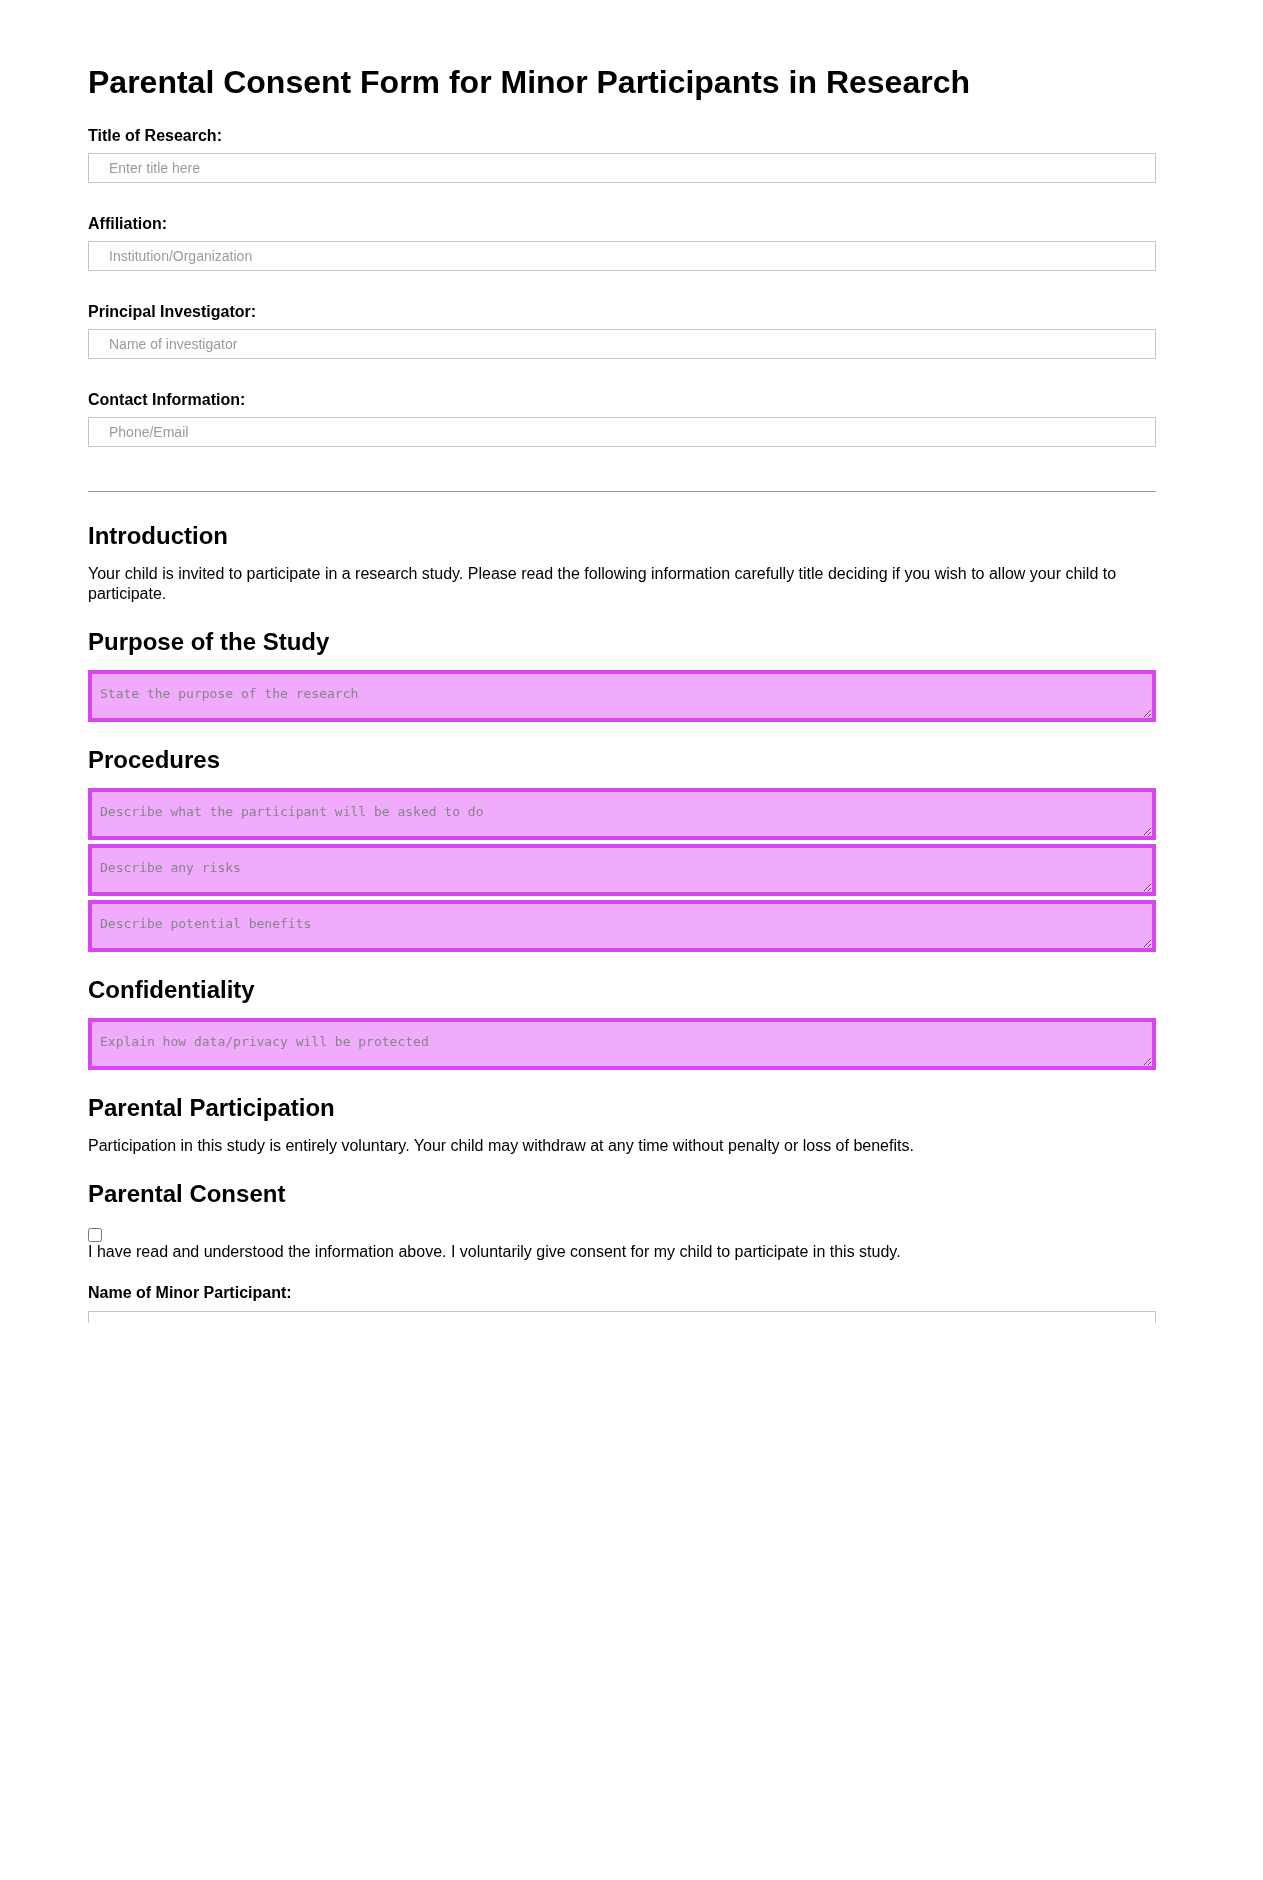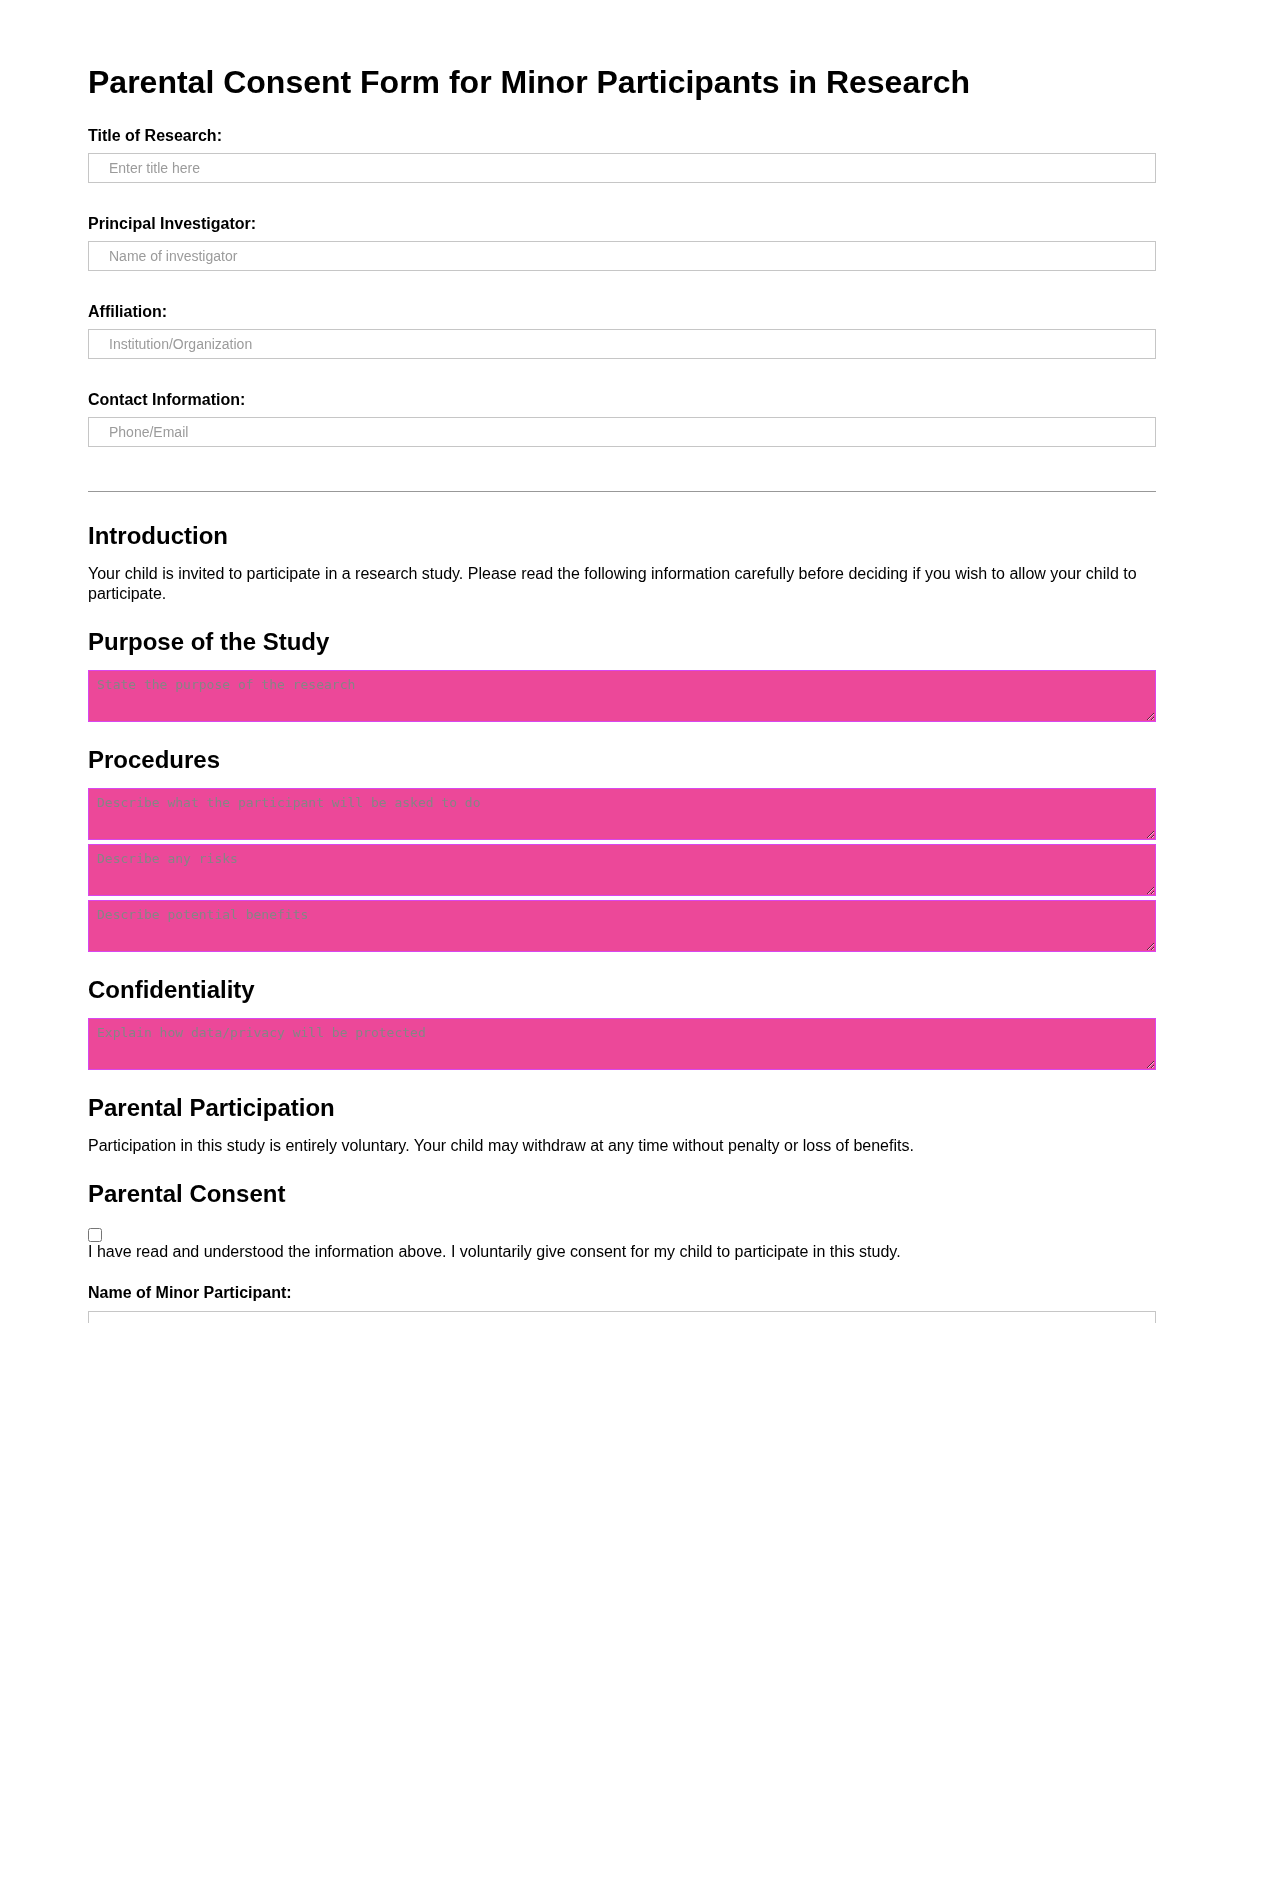--- a/index.html
+++ b/index.html
@@ -59,24 +59,24 @@
   }
   .text-input::placeholder {
     color: #9b9b9b;
     opacity: 1;
   }
   textarea.area-input {
     display: block;
     width: 100%;
     height: 52px;
     box-sizing: border-box;
-    border: 1px solid #d946ef;
+    border: 4px solid #d946ef;
     border-radius: 0;
-    background: #ec4899;
-    padding: 6px 8px;
+    background: #f0abfc;
+    padding: 12px 8px;
     font-family: "DejaVu Sans Mono", monospace;
     font-size: 13px;
     color: #333333;
     resize: both;
     margin: 0 0 4px 0;
   }
   textarea.area-input::placeholder {
     color: #858585;
     opacity: 1;
   }
@@ -116,38 +116,38 @@
 <div class="page">
 
   <h1>Parental Consent Form for Minor Participants in Research</h1>
 
   <div class="field">
     <label>Title of Research:</label>
     <input type="text" class="text-input" placeholder="Enter title here" style="">
   </div>
 
   <div class="field">
-    <label>Principal Investigator:</label>
-    <input type="text" class="text-input" placeholder="Name of investigator" style="">
+    <label>Affiliation:</label>
+    <input type="text" class="text-input" placeholder="Institution/Organization" style="">
   </div>
 
   <div class="field">
-    <label>Affiliation:</label>
-    <input type="text" class="text-input" placeholder="Institution/Organization" style="">
+    <label>Principal Investigator:</label>
+    <input type="text" class="text-input" placeholder="Name of investigator" style="">
   </div>
 
   <div class="field">
     <label>Contact Information:</label>
     <input type="text" class="text-input" placeholder="Phone/Email" style="">
   </div>
 
   <hr class="divider">
 
   <h2>Introduction</h2>
-  <p class="body-text">Your child is invited to participate in a research study. Please read the following information carefully before deciding if you wish to allow your child to participate.</p>
+  <p class="body-text">Your child is invited to participate in a research study. Please read the following information carefully title deciding if you wish to allow your child to participate.</p>
 
   <h2>Purpose of the Study</h2>
   <textarea class="area-input" placeholder="State the purpose of the research" style=""></textarea>
 
   <h2>Procedures</h2>
   <textarea class="area-input" placeholder="Describe what the participant will be asked to do" style=""></textarea>
 
   <textarea class="area-input" placeholder="Describe any risks" style=""></textarea>
   <textarea class="area-input" placeholder="Describe potential benefits" style=""></textarea>
 

